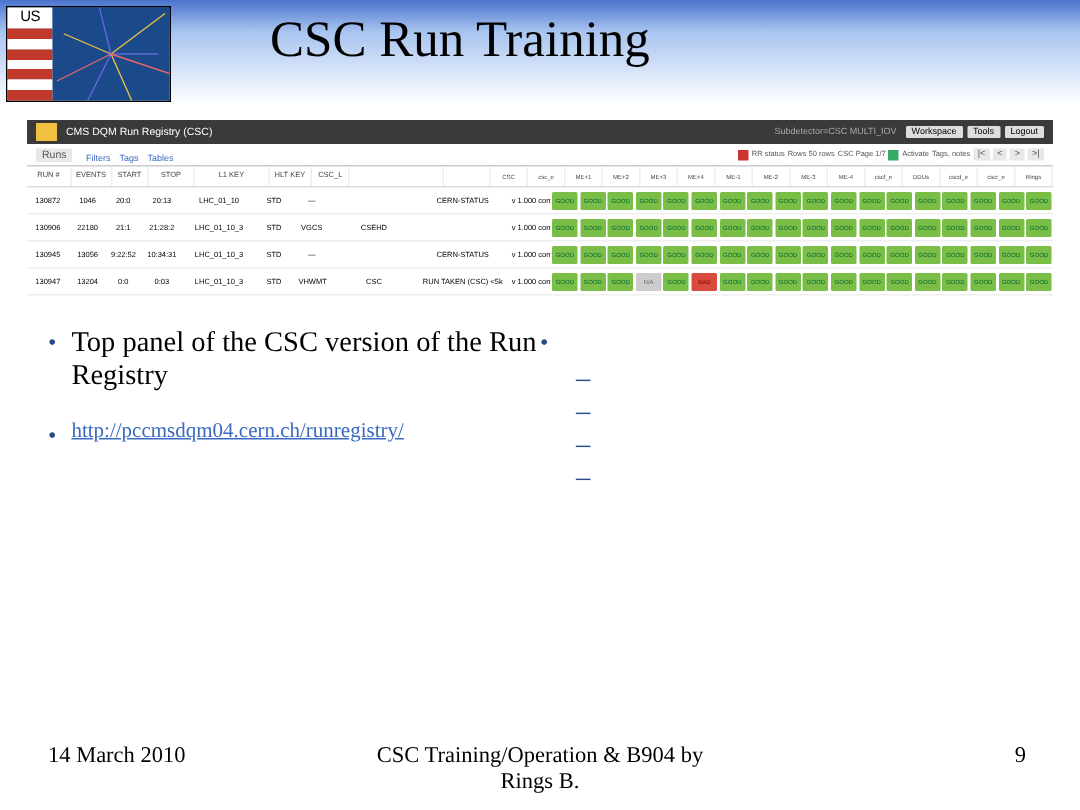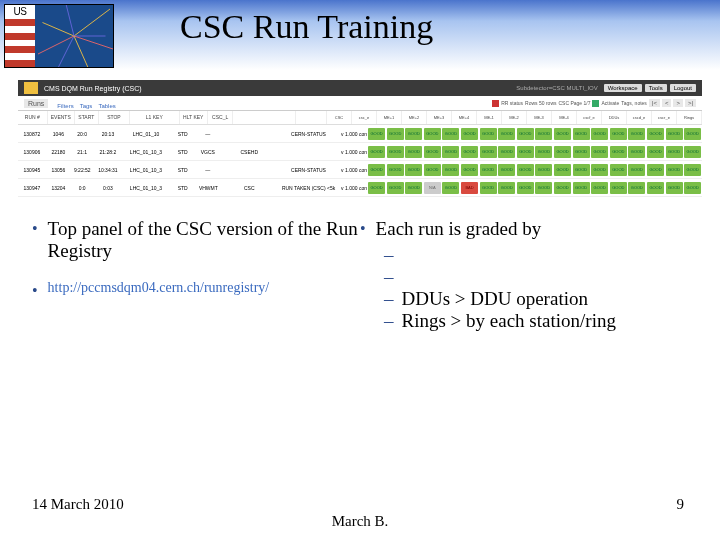--- a/index.html
+++ b/index.html
@@ -37,21 +37,21 @@
   .g{background:#7abe47;color:#063}
   .r{background:#d94a3f;color:#700}
   .gry{background:#ccc;color:#666}
   .content{position:absolute;left:32px;top:218px;width:656px;display:flex}
   .col{width:50%}
   .bullet1{font-size:19px;display:flex;align-items:flex-start;margin-bottom:4px}
   .b1-mark{color:#2a4a8a;font-size:16px;margin-right:10px;margin-top:2px}
   .bullet2{font-size:19px;display:flex;align-items:flex-start;margin-left:24px}
   .b2-mark{color:#2a4a8a;margin-right:8px}
   .sm{font-size:14px}
-  .link{color:#3a6abf;}
+  .link{color:#3a6abf;text-decoration:underline}
   .minus{font-family:inherit}
   .footer{position:absolute;left:0;bottom:10px;width:720px;display:flex;align-items:flex-start}
   .fdate{position:absolute;left:32px;font-size:15px}
   .fcenter{width:100%;text-align:center;font-size:15px;line-height:1.15}
   .fnum{position:absolute;right:36px;font-size:15px}
 </style>
 </head>
 <body>
 
 <div class="slide">
@@ -287,41 +287,38 @@
       </div>
       <div style="height:14px"></div>
       <div class="bullet1 sm">
         <span class="b1-mark">•</span>
         <span class="link">http://pccmsdqm04.cern.ch/runregistry/</span>
       </div>
     </div>
     <div class="col">
       <div class="bullet1">
         <span class="b1-mark">•</span>
-        <span>Each run is graded by</span>
       </div>
       <div id="rsubs">
           <div class="bullet2">
             <span class="b2-mark">–</span>
           </div>
           <div class="bullet2">
             <span class="b2-mark">–</span>
           </div>
           <div class="bullet2">
             <span class="b2-mark">–</span>
-            <span>DDUs &gt; DDU operation</span>
           </div>
           <div class="bullet2">
             <span class="b2-mark">–</span>
-            <span>Rings &gt; by each station/ring</span>
           </div>
         </div>
     </div>
   </div>
 
   <div class="footer">
     <div class="fdate">14 March 2010</div>
     <div class="fcenter">
-      <br><span>March B.</span>
+      <span>CSC Training/Operation &amp; B904 by</span><br><span>Rings B.</span>
     </div>
     <div class="fnum">9</div>
   </div>
 </div>
 
 </body></html>

